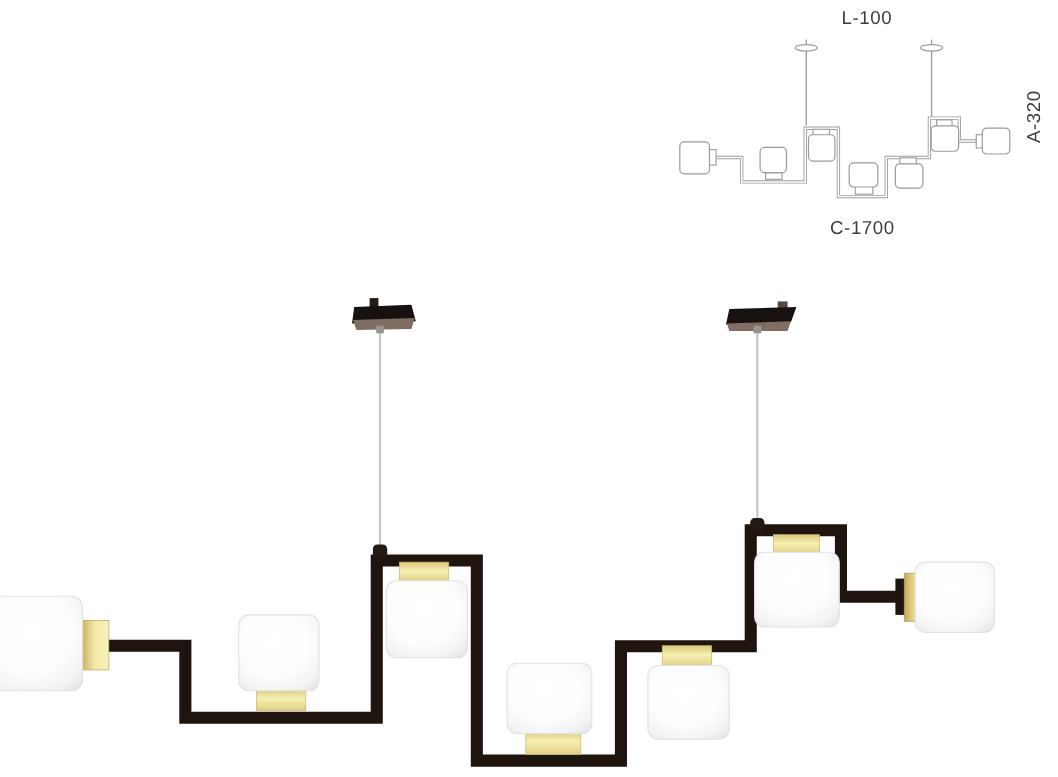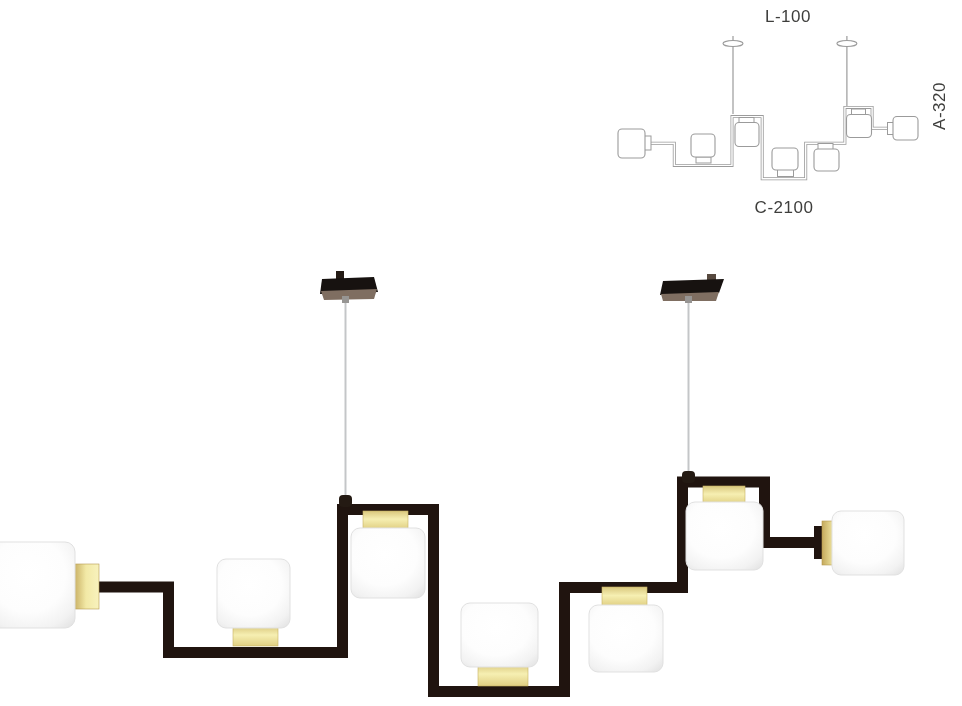--- a/index.html
+++ b/index.html
@@ -116,14 +116,14 @@
       <rect x="735" y="122.5" width="24" height="24" rx="4" fill="#ffffff" stroke-width="1.1" stroke="#9b9b9b"></rect>
       <rect x="772" y="148" width="26" height="22" rx="4" fill="#ffffff" stroke-width="1.1" stroke="#9b9b9b"></rect>
       <rect x="814" y="149" width="25" height="22" rx="4" fill="#ffffff" stroke-width="1.1" stroke="#9b9b9b"></rect>
       <rect x="846.5" y="114.5" width="25" height="23" rx="4" fill="#ffffff" stroke-width="1.1" stroke="#9b9b9b"></rect>
       <rect x="893" y="116.5" width="25" height="23.5" rx="4" fill="#ffffff" stroke-width="1.1" stroke="#9b9b9b"></rect>
     </g>
   </svg>
 
   <div class="lab lab-l">L-100</div>
   <div class="lab lab-a">A-320</div>
-  <div class="lab lab-c">C-2100</div>
+  <div class="lab lab-c">C-1700</div>
 </div>
 
 </body></html>

